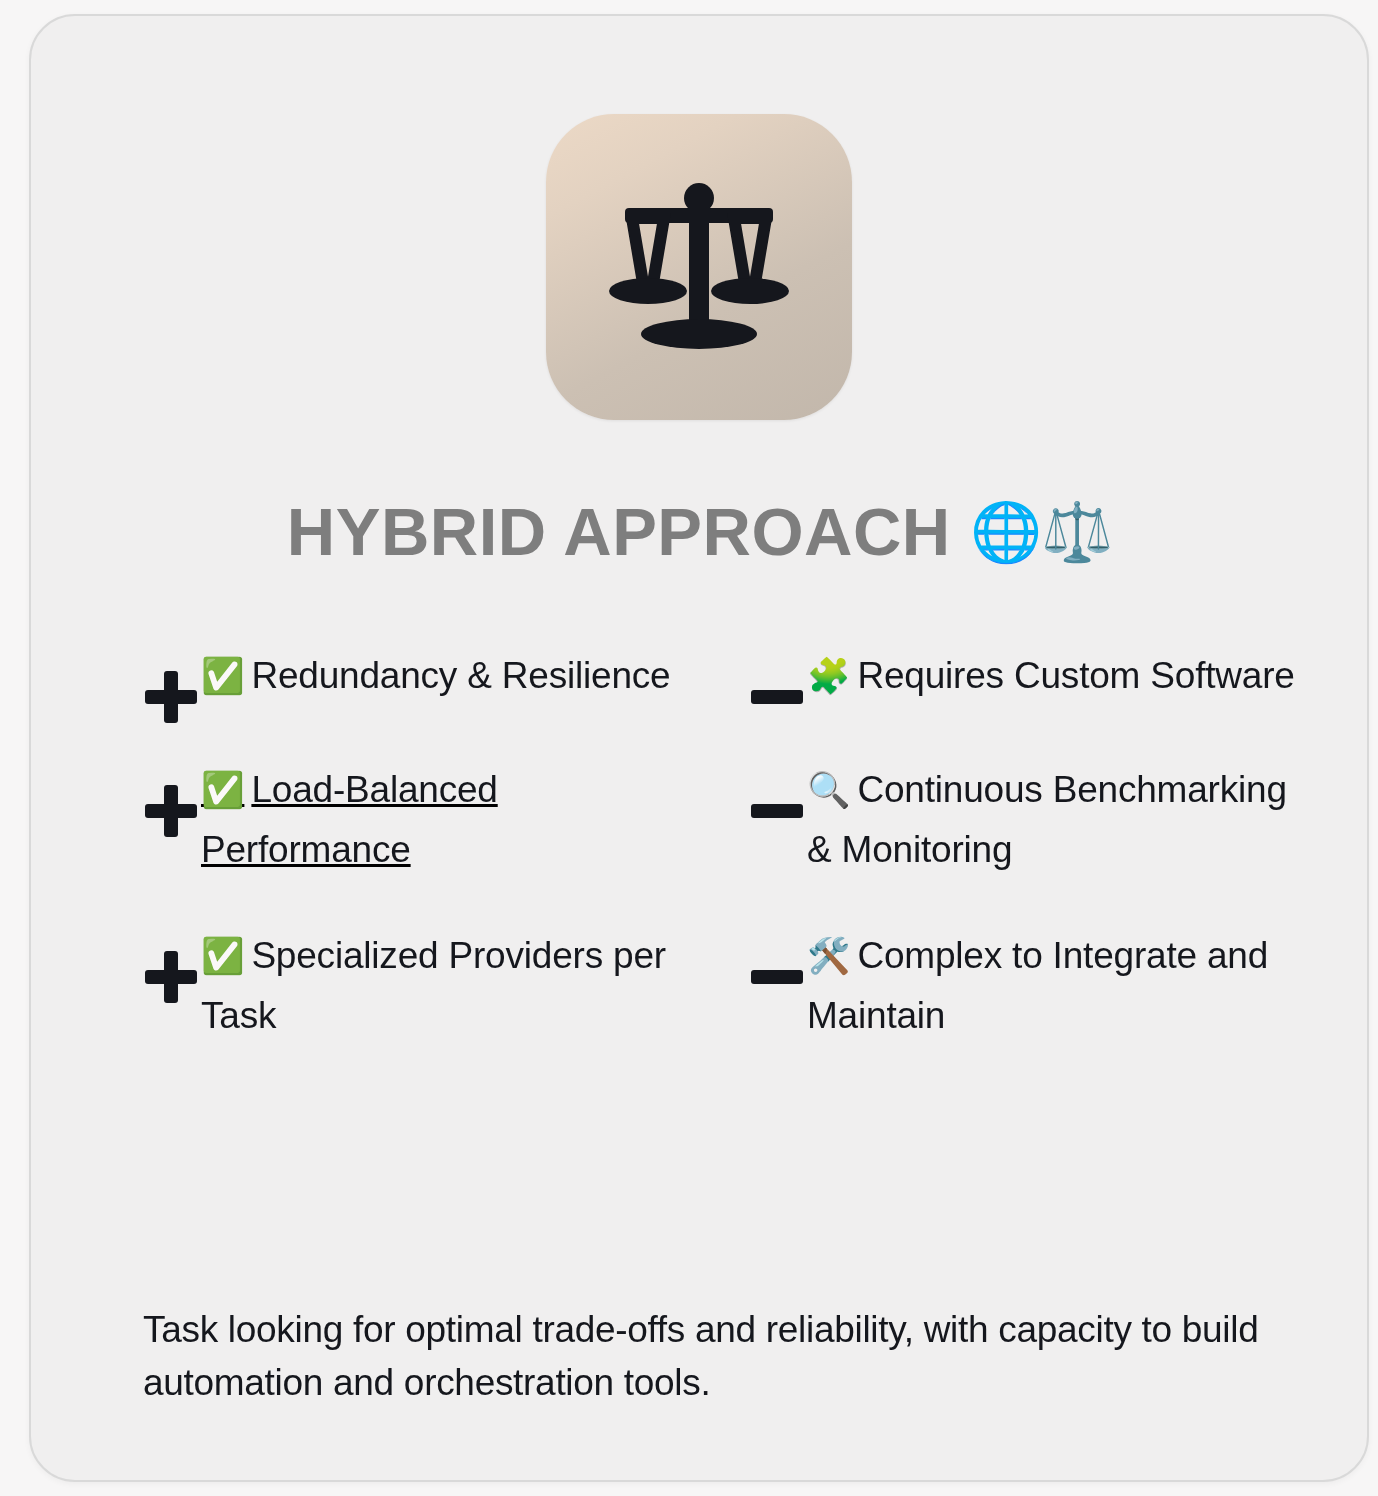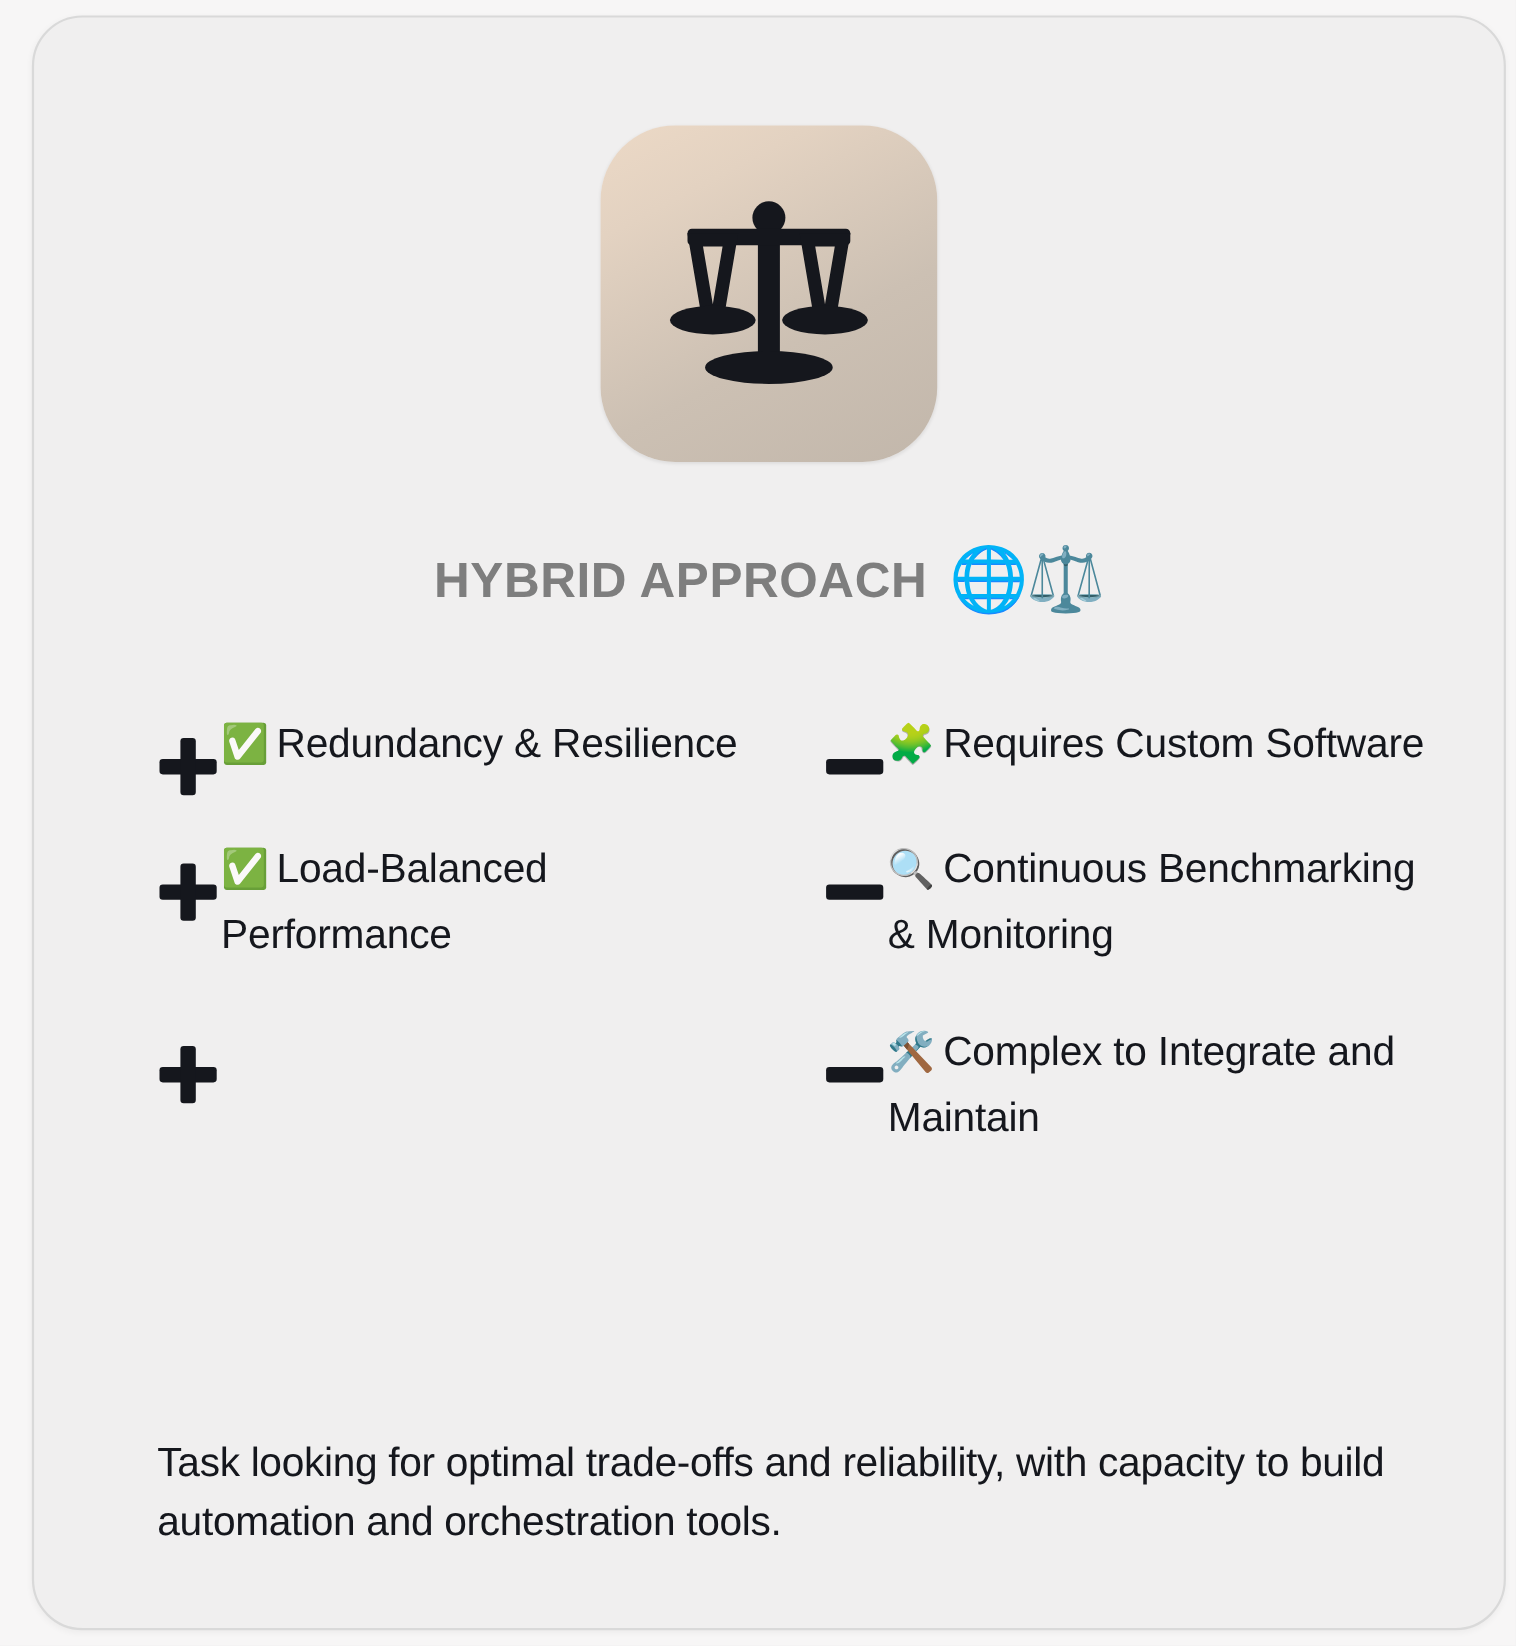--- a/index.html
+++ b/index.html
@@ -55,21 +55,21 @@
     position: absolute;
     left: 0;
     right: 0;
     top: 482px;
     display: flex;
     align-items: center;
     justify-content: center;
     gap: 20px;
   }
   .title-text {
-    font-size: 45px;
+    font-size: 67px;
     font-weight: 700;
     letter-spacing: 0.5px;
     color: #7e7e7e;
     line-height: 1;
     white-space: nowrap;
   }
   .title-emojis {
     font-size: 58px;
     line-height: 1;
     letter-spacing: -2px;
@@ -128,21 +128,21 @@
     color: #15171d;
     letter-spacing: -0.2px;
   }
   .feature-emoji {
     font-size: 35px;
     margin-right: 7px;
   }
 
   
   .col-left  .feature:nth-child(1) { margin-bottom: 46px; justify-content: space-between; }
-  .col-left  .feature:nth-child(2) { margin-bottom: 46px; }
+  .col-left  .feature:nth-child(2) { margin-bottom: 46px; text-decoration: underline; }
   .col-right .feature:nth-child(1) { margin-bottom: 46px; }
   .col-right .feature:nth-child(2) { margin-bottom: 46px; }
 
   
   .footer {
     position: absolute;
     left: 112px;
     right: 96px;
     top: 1288px;
     font-size: 37px;
@@ -208,20 +208,23 @@
         <span class="feature-body">
           <span class="feature-emoji">✅</span><span>Load-Balanced Performance</span>
         </span>
       </div>
 
       <div class="feature">
         <span class="marker">
           <span class="plus-h"></span>
             <span class="plus-v"></span>
         </span>
+        <span class="feature-body">
+          <span class="feature-emoji">✅</span><span>Specialized Providers per Task</span>
+        </span>
       </div>
 
     </div>
 
     <div class="col col-right">
 
       <div class="feature">
         <span class="marker">
           <span class="minus-h"></span>
         </span>

